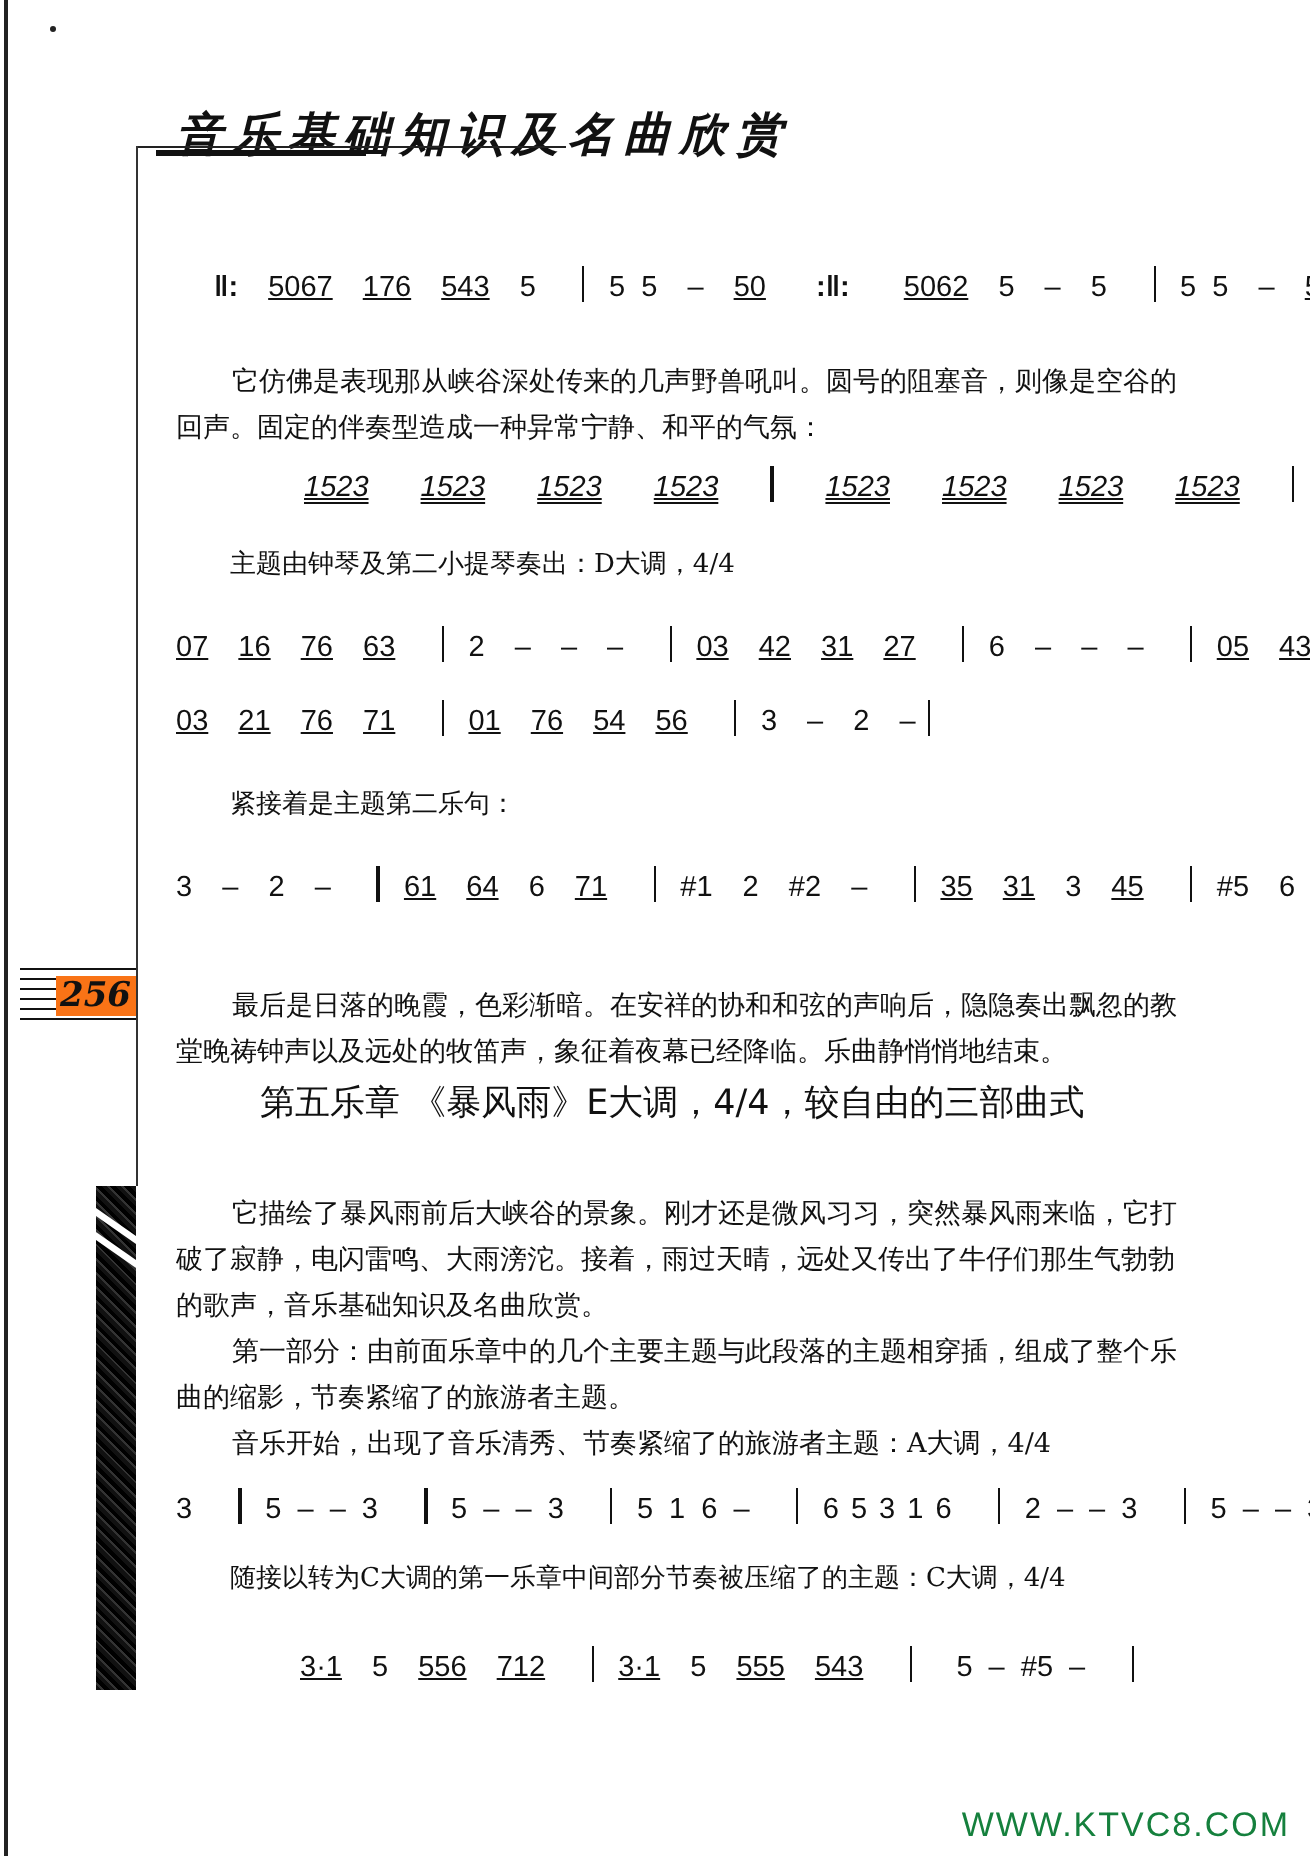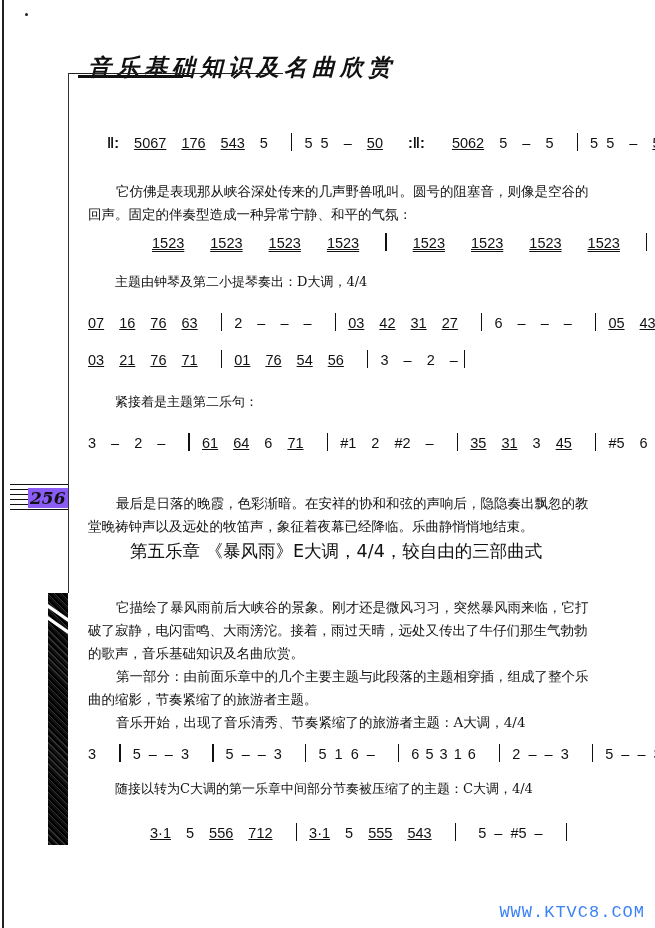--- a/index.html
+++ b/index.html
@@ -6,35 +6,35 @@
   body{width:655px;height:928px;position:relative;overflow:hidden;font-family:"DejaVu Serif","Liberation Serif",serif;color:#111;}
   .edge-left{position:absolute;left:2px;top:0;width:2px;height:928px;background:#222;}
   .dot{position:absolute;left:25px;top:13px;width:3px;height:3px;background:#222;border-radius:50%;}
   .header-title{position:absolute;left:88px;top:52px;font-size:23px;font-weight:bold;letter-spacing:5px;font-style:italic;font-family:"DejaVu Serif",serif;}
   .header-rule{position:absolute;left:68px;top:73px;width:215px;height:1px;background:#222;}
   .header-bar{position:absolute;left:78px;top:75px;width:105px;height:3px;background:#111;}
   .margin-line{position:absolute;left:68px;top:73px;width:1px;height:520px;background:#333;}
   .page-num{position:absolute;left:10px;top:484px;width:58px;height:28px;}
   .page-num .lines{position:absolute;left:0;top:0;width:58px;height:28px;
     background:repeating-linear-gradient(to bottom,#111 0 1px,transparent 1px 5px);}
-  .page-num span{position:absolute;left:18px;top:4px;background:#8b5cf6;padding:0 2px;font-style:italic;font-weight:bold;font-size:17px;font-family:"DejaVu Serif",serif;}
+  .page-num span{position:absolute;left:18px;top:4px;background:#f97316;padding:0 2px;font-style:italic;font-weight:bold;font-size:17px;font-family:"DejaVu Serif",serif;}
   .spine{position:absolute;left:48px;top:593px;width:20px;height:252px;
     background:repeating-linear-gradient(45deg,#111 0 2px,#333 2px 3px,#000 3px 5px);}
   .spine .gap1{position:absolute;left:0;top:18px;width:20px;height:4px;background:#fff;transform:skewY(35deg);}
   .spine .gap2{position:absolute;left:0;top:30px;width:20px;height:4px;background:#fff;transform:skewY(35deg);}
   .para{position:absolute;left:88px;width:510px;font-size:13.5px;line-height:23px;font-family:"DejaVu Serif",serif;}
   .para p{margin:0;text-indent:28px;}
   .caption{position:absolute;left:115px;font-size:13px;font-family:"DejaVu Serif",serif;}
   .mv-title{position:absolute;left:130px;top:539px;font-size:17.5px;font-family:"DejaVu Sans",sans-serif;}
   .notation{position:absolute;font-family:"Liberation Sans",sans-serif;font-size:14.5px;white-space:nowrap;}
   .notation .m{display:inline-block;margin-right:11px;}
   .u{text-decoration:underline;}
   .uu{text-decoration:underline double;}
   .bar{display:inline-block;width:1.5px;height:18px;background:#111;vertical-align:-3px;margin:0 8px;}
-  .watermark{position:absolute;right:10px;top:903px;font-family:Liberation Mono, monospace;font-size:17px;letter-spacing:1px;color:#3b82f6;}
+  .watermark{position:absolute;right:10px;top:903px;font-family:Liberation Sans, sans-serif;font-size:17px;letter-spacing:1px;color:#15803d;}
 </style>
 </head>
 <body>
 
 <div class="edge-left"></div>
 <div class="dot"></div>
 
 <div class="header-title">音乐基础知识及名曲欣赏</div>
 <div class="header-rule"></div>
 <div class="header-bar"></div>
@@ -72,21 +72,21 @@
   <span class="m">–</span>
   <span class="m u" style="margin-right:4px">50</span>
   
 </div>
 
 <div class="para" style="top:180px;">
   <p>它仿佛是表现那从峡谷深处传来的几声野兽吼叫。圆号的阻塞音，则像是空谷的</p>
   <p style="text-indent:0">回声。固定的伴奏型造成一种异常宁静、和平的气氛：</p>
 </div>
 
-<div class="notation" style="left:152px;top:233px;">
+<div class="notation" style="left:152px;top:233px;font-style:italic;">
   <span class="m uu" style="margin-right:22px">1523</span>
   <span class="m uu" style="margin-right:22px">1523</span>
   <span class="m uu" style="margin-right:22px">1523</span>
   <span class="m uu" style="margin-right:14px">1523</span>
   <span class="bar" style="margin:0 22px 0 8px"></span>
   <span class="m uu" style="margin-right:22px">1523</span>
   <span class="m uu" style="margin-right:22px">1523</span>
   <span class="m uu" style="margin-right:22px">1523</span>
   <span class="m uu" style="margin-right:14px">1523</span>
   <span class="bar"></span>

